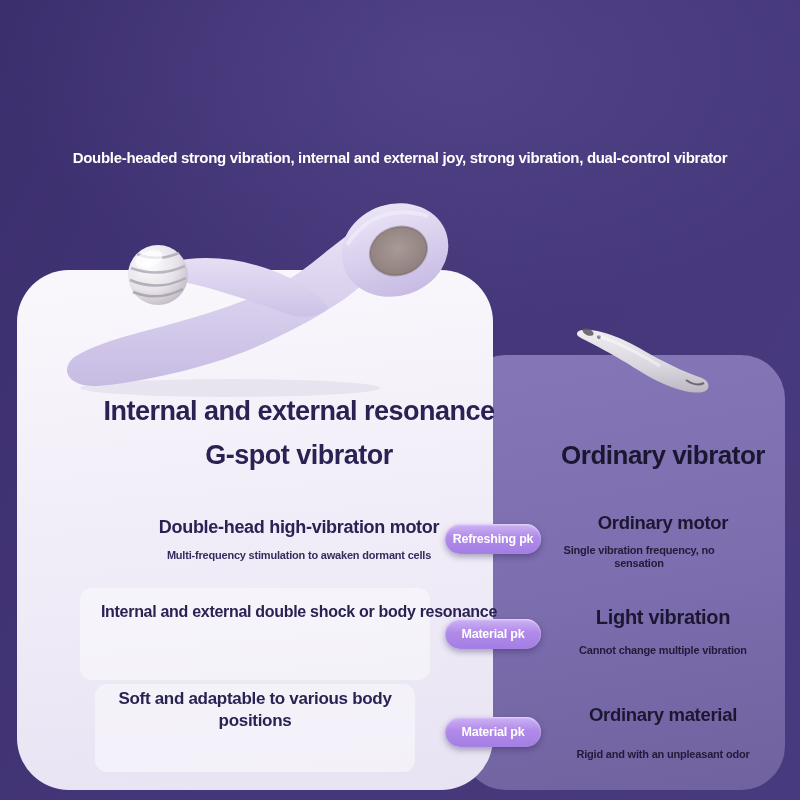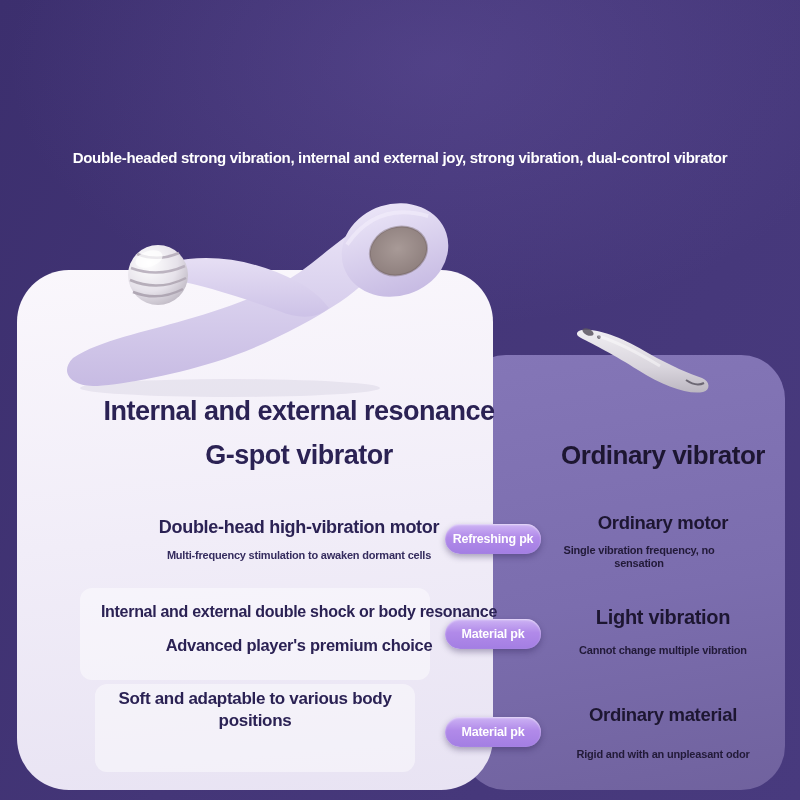--- a/index.html
+++ b/index.html
@@ -141,21 +141,20 @@
 
   <div class="abs l-col l-title" style="top:396px;">Internal and external resonance</div>
   <div class="abs l-col l-title" style="top:440px;">G-spot vibrator</div>
 
   <div class="abs r-col r-title" style="top:440px;">Ordinary vibrator</div>
 
   <div class="abs l-col l-row-title" style="top:505px;margin-top:12px;">Double-head high-vibration motor</div>
   <div class="abs l-col l-row-sub" style="top:549px;">Multi-frequency stimulation to awaken dormant cells</div>
 
   <div class="abs l-col l-row-title narrow" style="top:603px;">Internal and external double shock or body resonance</div>
-  <div class="abs l-col l-row-sub bold" style="top:636px;">Advanced player's premium choice</div>
 
   <div class="abs l-row-title twolines" style="top:688px;text-align:center;color:#2b2254;font-size:17px;">Soft and adaptable to various body positions</div>
 
   <div class="abs r-col r-row-title" style="top:512px;">Ordinary motor</div>
   <div class="abs r-row-sub wrap" style="top:544px;text-align:center;">Single vibration frequency, no sensation</div>
 
   <div class="abs r-col r-row-title big" style="top:606px;">Light vibration</div>
   <div class="abs r-col r-row-sub" style="top:644px;">Cannot change multiple vibration</div>
 
   <div class="abs r-col r-row-title" style="top:704px;">Ordinary material</div>

